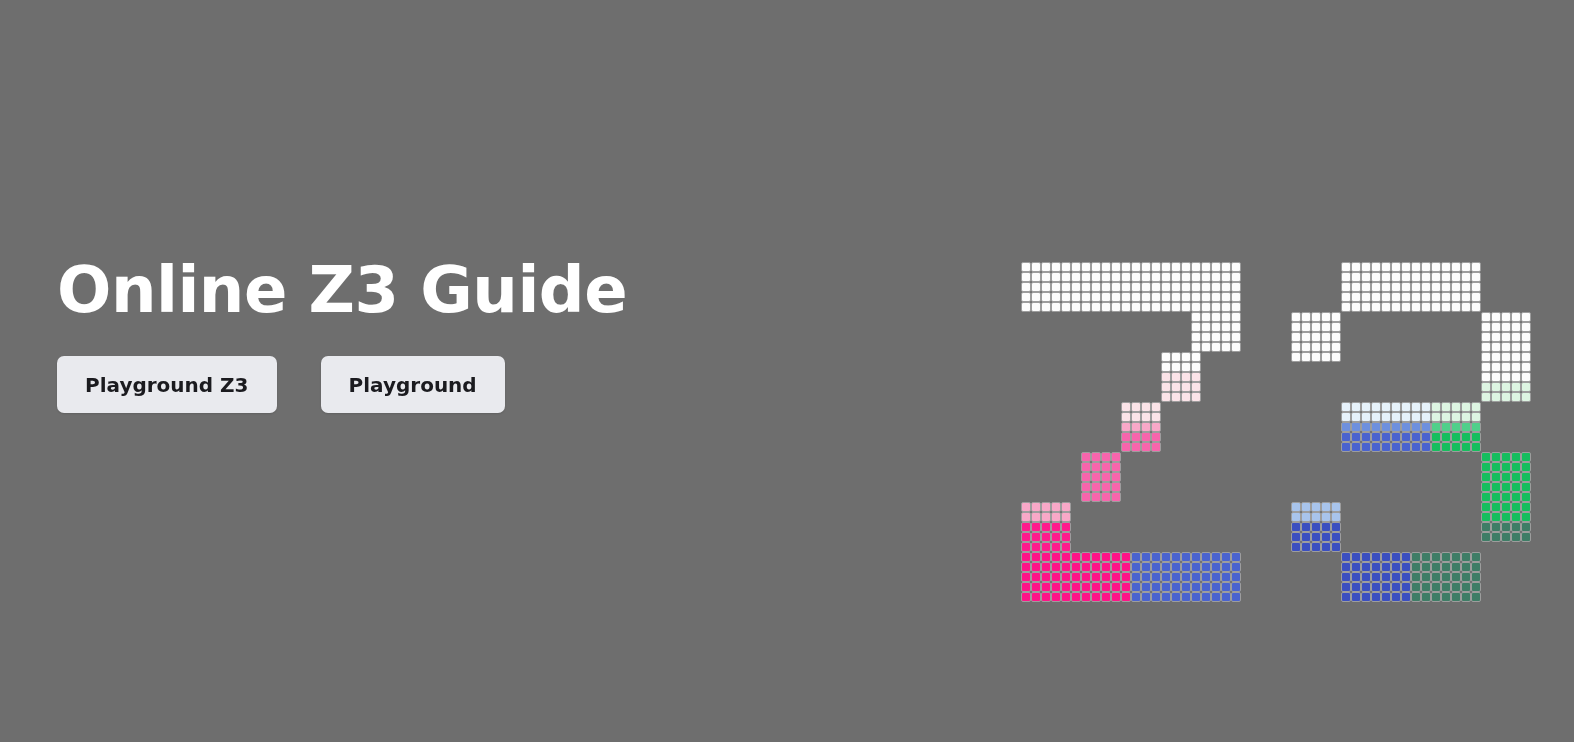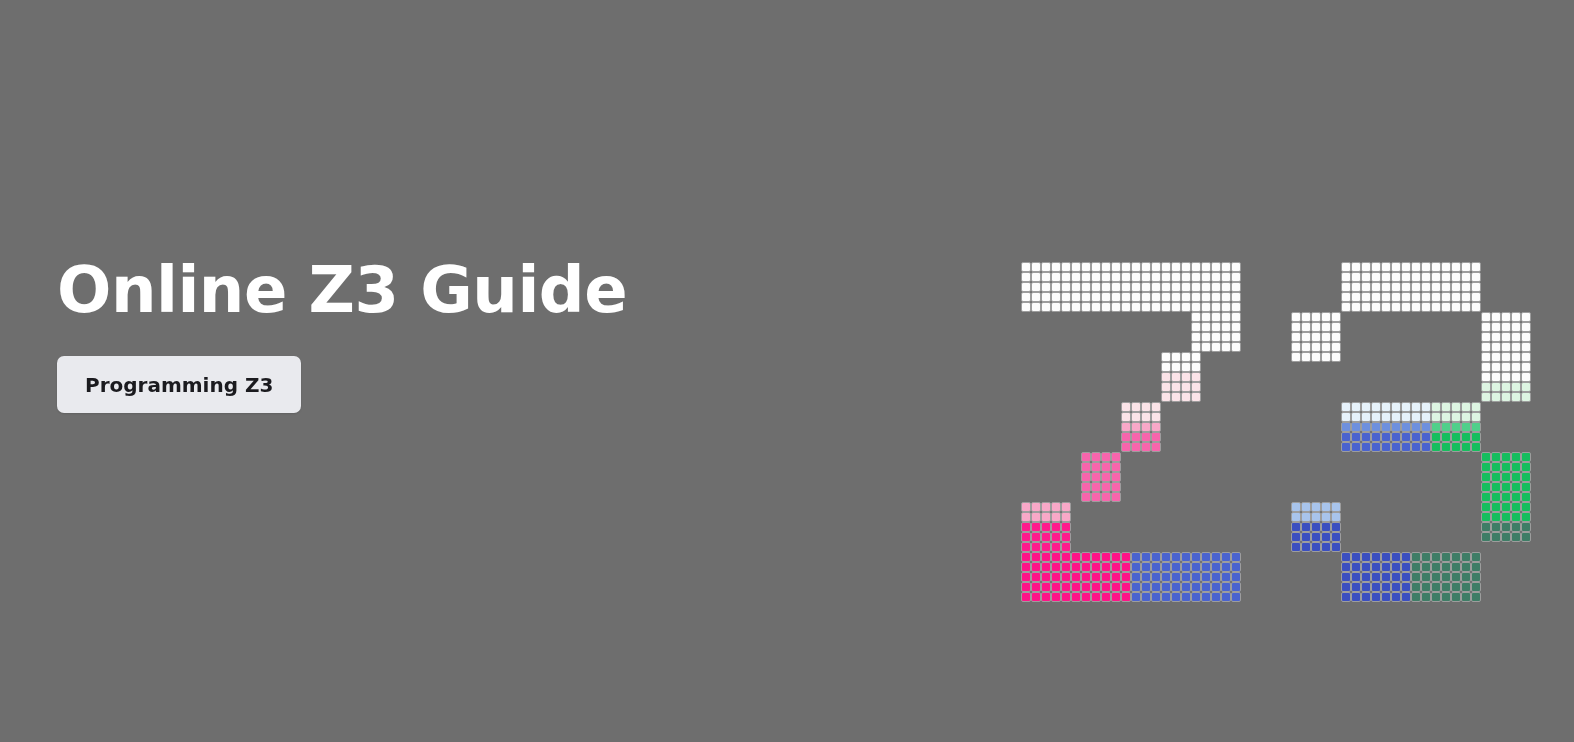--- a/index.html
+++ b/index.html
@@ -89,21 +89,22 @@
 </style>
 </head>
 <body style="background: rgb(110, 110, 110);">
 
 <div id="hero">
 
   <div id="hero-text">
     <h1 id="page-title">Online Z3 Guide</h1>
 
     <div id="cta-row">
-      <button class="cta-button">Programming Z3</button>
+      <button class="cta-button">Playground Z3</button>
+      <button class="cta-button">Playground</button>
     </div>
   </div>
 
   <div id="pixel-logo" role="img" aria-label="Z3 pixel-grid logo">
       <div class="pixel-cell" style="left: 0px; top: 0px; background: rgb(253, 253, 253); border-color: rgb(157, 157, 157);"></div>
       <div class="pixel-cell" style="left: 10px; top: 0px; background: rgb(253, 253, 253); border-color: rgb(157, 157, 157);"></div>
       <div class="pixel-cell" style="left: 20px; top: 0px; background: rgb(253, 253, 253); border-color: rgb(157, 157, 157);"></div>
       <div class="pixel-cell" style="left: 30px; top: 0px; background: rgb(253, 253, 253); border-color: rgb(157, 157, 157);"></div>
       <div class="pixel-cell" style="left: 40px; top: 0px; background: rgb(253, 253, 253); border-color: rgb(157, 157, 157);"></div>
       <div class="pixel-cell" style="left: 50px; top: 0px; background: rgb(253, 253, 253); border-color: rgb(157, 157, 157);"></div>

